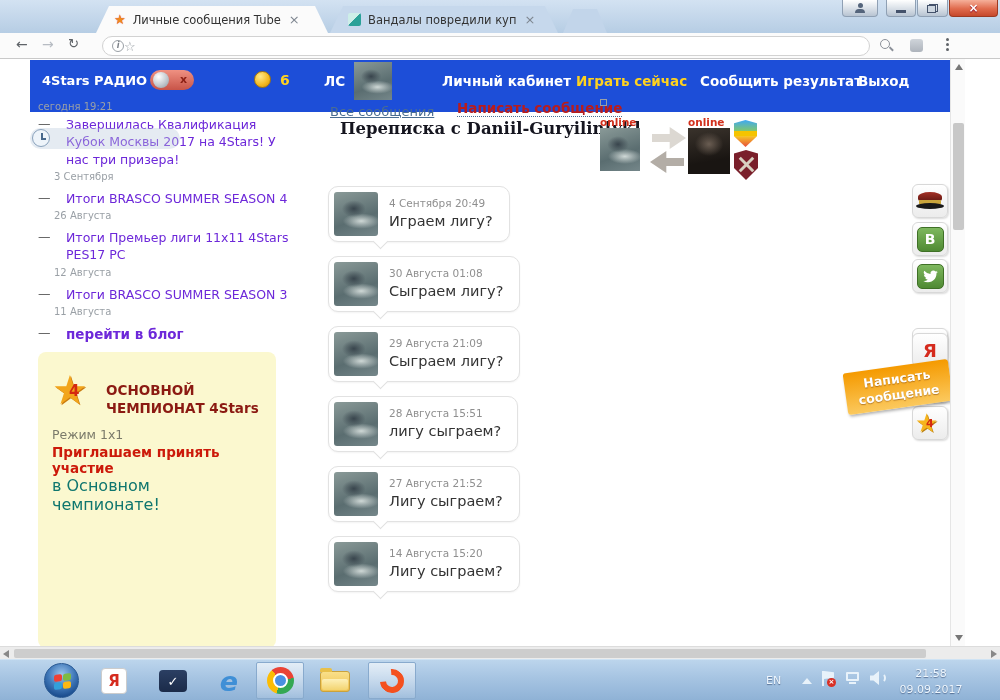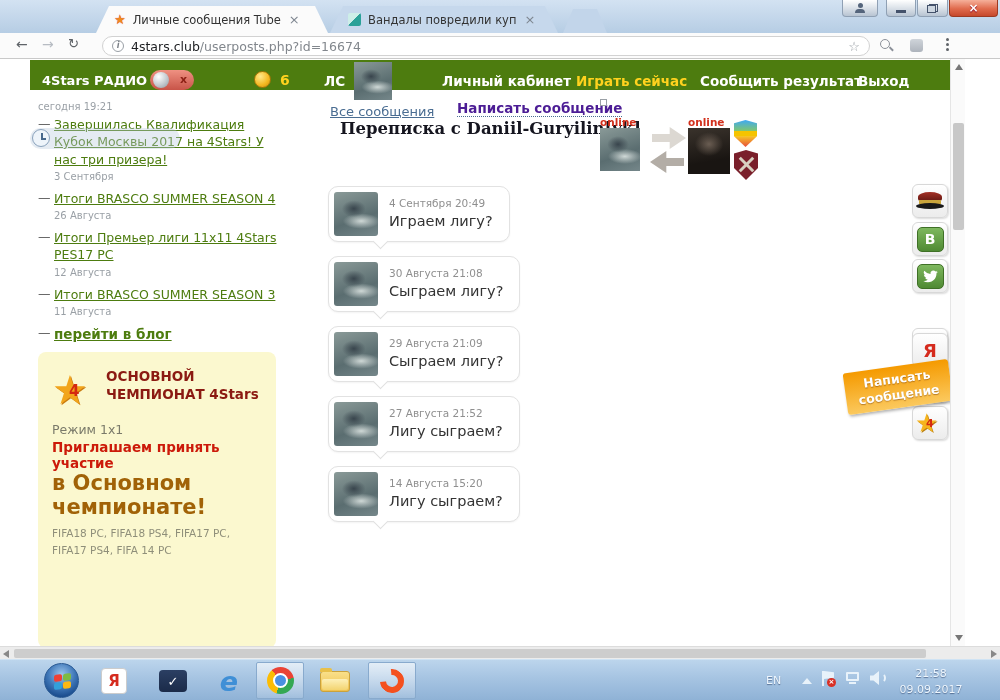--- a/index.html
+++ b/index.html
@@ -65,21 +65,21 @@
     background:#8b9099; transform:rotate(45deg); }
   .tb-ext { position:absolute; left:910px; top:6px; width:13px; height:13px; border-radius:3px;
     background:linear-gradient(#cfd4da,#aeb4bc); }
   .tb-dots { position:absolute; left:946px; top:5px; width:3px; }
   .tb-dots i { display:block; width:3px; height:3px; border-radius:50%; background:#5f6368; margin-bottom:2px; }
 
   
   .viewport { position:absolute; left:0; top:59px; width:1000px; height:587px; background:#fff; overflow:hidden; }
 
   
-  .site-nav { position:absolute; left:30px; top:1px; width:920px; height:30px; background:#4d7c0f; }
+  .site-nav { position:absolute; left:30px; top:1px; width:920px; height:52px; background:#1d4ed8; }
   .site-nav .brand { position:absolute; left:12px; top:13px; color:#fff; font-weight:bold; font-size:13px; }
   .radio-pill { position:absolute; left:120px; top:10px; width:44px; height:20px; border-radius:10px;
     background:linear-gradient(#ef9182,#c85448); }
   .radio-sphere { position:absolute; left:3px; top:2px; width:16px; height:16px; border-radius:50%;
     background:radial-gradient(circle at 35% 30%,#ffffff,#c3c9cf 55%,#8d969e); }
   .radio-x { position:absolute; right:7px; top:3px; color:#8b1f14; font-weight:bold; font-size:11px; }
   .coin { position:absolute; left:224px; top:11px; width:17px; height:17px; border-radius:50%;
     border:1px solid #a87708;
     background:radial-gradient(circle at 35% 30%,#ffe98a,#f4b820 60%,#c98a10); }
   .coin-count { position:absolute; left:250px; top:12px; color:#ffd21e; font-weight:bold; font-size:14px; }
@@ -95,49 +95,49 @@
     linear-gradient(160deg,#8a9a98,#5a6d70 60%,#75878a); }
   .photo-dark { background:
     radial-gradient(ellipse 52% 40% at 50% 35%, #6a5d52 0%, rgba(106,93,82,0) 65%),
     linear-gradient(170deg,#3a332c,#191512 70%); }
 
   
   .sidebar { position:absolute; left:38px; top:40px; width:272px; }
   .side-date { font-size:10px; color:#9aa0a6; margin:2px 0 4px 0; }
   .news-item { position:relative; padding-left:16px; width:244px; }
   .news-dash { position:absolute; left:0; top:0; color:#555; font-size:12.5px; }
-  .news-link { color:#4d7c0f; font-size:12.5px; line-height:1.38; text-decoration:underline; display:block; width:228px; }
+  .news-link { color:#6d28d9; font-size:12.5px; line-height:1.38; display:block; width:228px;margin-left:12px; }
   .news-date { font-size:10px; color:#9aa0a6; margin:3px 0 8px 16px; }
   .blog-link { font-weight:bold; font-size:13.5px; }
   .clock-overlay { position:absolute; left:-8px; top:12px; width:150px; height:21px; border-radius:11px;
     background:rgba(186,203,220,0.38); z-index:4; }
   .clock-face { position:absolute; left:2px; top:1px; width:18px; height:18px; border-radius:50%;
     background:rgba(240,246,252,0.85); border:1px solid #8aa2bc; }
   .clock-face::before { content:""; position:absolute; left:8px; top:3px; width:1.5px; height:6px; background:#47688c; }
   .clock-face::after { content:""; position:absolute; left:8px; top:8px; width:5px; height:1.5px; background:#47688c; }
 
   
   .promo { position:absolute; left:0; top:253px; width:238px; height:296px; overflow:hidden;
     background:#fbf8cf; border-radius:8px; padding:16px 14px; }
   .promo-head { display:flex; align-items:flex-start; }
   .promo-star { position:relative; width:48px; height:44px; flex:0 0 auto; }
   .promo-star .star-glyph { font-size:40px; color:#f2a51c; line-height:44px; text-shadow:1px 1px 0 #c97b10; }
   .promo-star .star-num { position:absolute; left:17px; top:14px; color:#d42810; font-weight:bold; font-size:15px; }
-  .promo-title { font-weight:bold; color:#8b1a12; font-size:13.5px; line-height:1.3; margin:0 0 0 6px; }
+  .promo-title { font-weight:bold; color:#8b1a12; font-size:13.5px; line-height:1.3; margin:14px 0 0 6px; }
   .promo-mode { color:#7a7a6a; font-size:12.5px; margin-top:10px; }
   .promo-invite1 { color:#cc1a0a; font-weight:bold; font-size:13.5px; margin-top:2px; }
-  .promo-invite2 { color:#a16207; font-weight:bold; font-size:21px; }
+  .promo-invite2 { color:#0f766e; font-weight:normal; font-size:16px; }
   .promo-platforms { color:#8f8f7a; font-size:10.5px; margin-top:6px; line-height:1.6; }
   .promo-attn { font-size:12.5px; color:#555; margin-top:16px; line-height:1.35; width:200px; }
   .promo-attn b { color:#8b1a12; }
 
   
   .conv-links { position:absolute; left:330px; top:42px; }
   .link-all { color:#4a6d92; font-size:13px; text-decoration:underline; }
-  .link-write { position:absolute; left:127px; top:-1px; color:#4c1d95; font-weight:bold; font-size:13.5px;
+  .link-write { position:absolute; left:127px; top:-1px; color:#b91c1c; font-weight:bold; font-size:13.5px;
     border-bottom:1px dotted #4a6d92; white-space:nowrap; }
   .ext-icon { position:absolute; left:270px; top:-2px; width:7px; height:7px; border:1px solid #9aa0a6; }
   .conv-title { position:absolute; left:340px; top:60px; font-family:"DejaVu Serif","Liberation Serif",serif;
     font-weight:bold; font-size:16.5px; color:#15151f; }
   .online-label { position:absolute; color:#d2301c; font-weight:bold; font-size:10.5px; }
   .ol-1 { left:600px; top:57px; } .ol-2 { left:688px; top:57px; }
   .conv-ava1 { position:absolute; left:600px; top:69px; width:40px; height:43px; }
   .conv-ava2 { position:absolute; left:688px; top:69px; width:42px; height:46px; }
   .arrow { position:absolute; width:34px; height:22px; }
   .arrow-right { left:652px; top:68px; background:#dcd8d2;
@@ -297,21 +297,20 @@
       <span class="glyph-close">×</span>
     </div>
   </div>
 
   <div class="toolbar">
     <span class="nav-glyph g-back">←</span>
     <span class="nav-glyph g-fwd">→</span>
     <span class="nav-glyph g-refresh">↻</span>
     <div class="omnibox">
       <span class="info-icon">i</span>
-      <span class="url"><span class="url-host">4stars.club</span><span class="url-path">/userposts.php?id=16674</span></span>
       <span class="omni-star">☆</span>
     </div>
     <span class="tb-search"></span>
     <span class="tb-ext"></span>
     <span class="tb-dots">
         <i></i>
         <i></i>
         <i></i>
       </span>
   </div>
@@ -373,21 +372,20 @@
         <div class="promo-head">
           <span class="promo-star">
             <span class="star-glyph">★</span>
             <span class="star-num">4</span>
           </span>
           <span class="promo-title">ОСНОВНОЙ ЧЕМПИОНАТ 4Stars</span>
         </div>
         <div class="promo-mode">Режим 1x1</div>
         <div class="promo-invite1">Приглашаем принять участие</div>
         <div class="promo-invite2">в Основном чемпионате!</div>
-        <div class="promo-platforms">FIFA18 PC, FIFA18 PS4, FIFA17 PC, FIFA17 PS4, FIFA 14 PC</div>
 
       </div>
     </div>
 
     <div class="conv-links">
       <a class="link-all">Все сообщения</a>
       <a class="link-write">Написать сообщение</a>
       <span class="ext-icon"></span>
     </div>
     <div class="conv-title">Переписка с Daniil-Guryilin[vk]</div>
@@ -407,29 +405,36 @@
       <div class="msg-card">
         <div class="msg-ava photo-water"></div>
         <div>
             <div class="msg-date">4 Сентября 20:49</div>
              <div class="msg-text">Играем лигу?</div>
           </div>
       </div>
       <div class="msg-card">
         <div class="msg-ava photo-water"></div>
         <div>
-            <div class="msg-date">30 Августа 21:08</div>
+            <div class="msg-date">30 Августа 01:08</div>
              <div class="msg-text">Сыграем лигу?</div>
           </div>
       </div>
       <div class="msg-card">
         <div class="msg-ava photo-water"></div>
         <div>
             <div class="msg-date">29 Августа 21:09</div>
              <div class="msg-text">Сыграем лигу?</div>
+          </div>
+      </div>
+      <div class="msg-card">
+        <div class="msg-ava photo-water"></div>
+        <div>
+            <div class="msg-date">28 Августа 15:51</div>
+             <div class="msg-text">лигу сыграем?</div>
           </div>
       </div>
       <div class="msg-card">
         <div class="msg-ava photo-water"></div>
         <div>
             <div class="msg-date">27 Августа 21:52</div>
              <div class="msg-text">Лигу сыграем?</div>
           </div>
       </div>
       <div class="msg-card">

